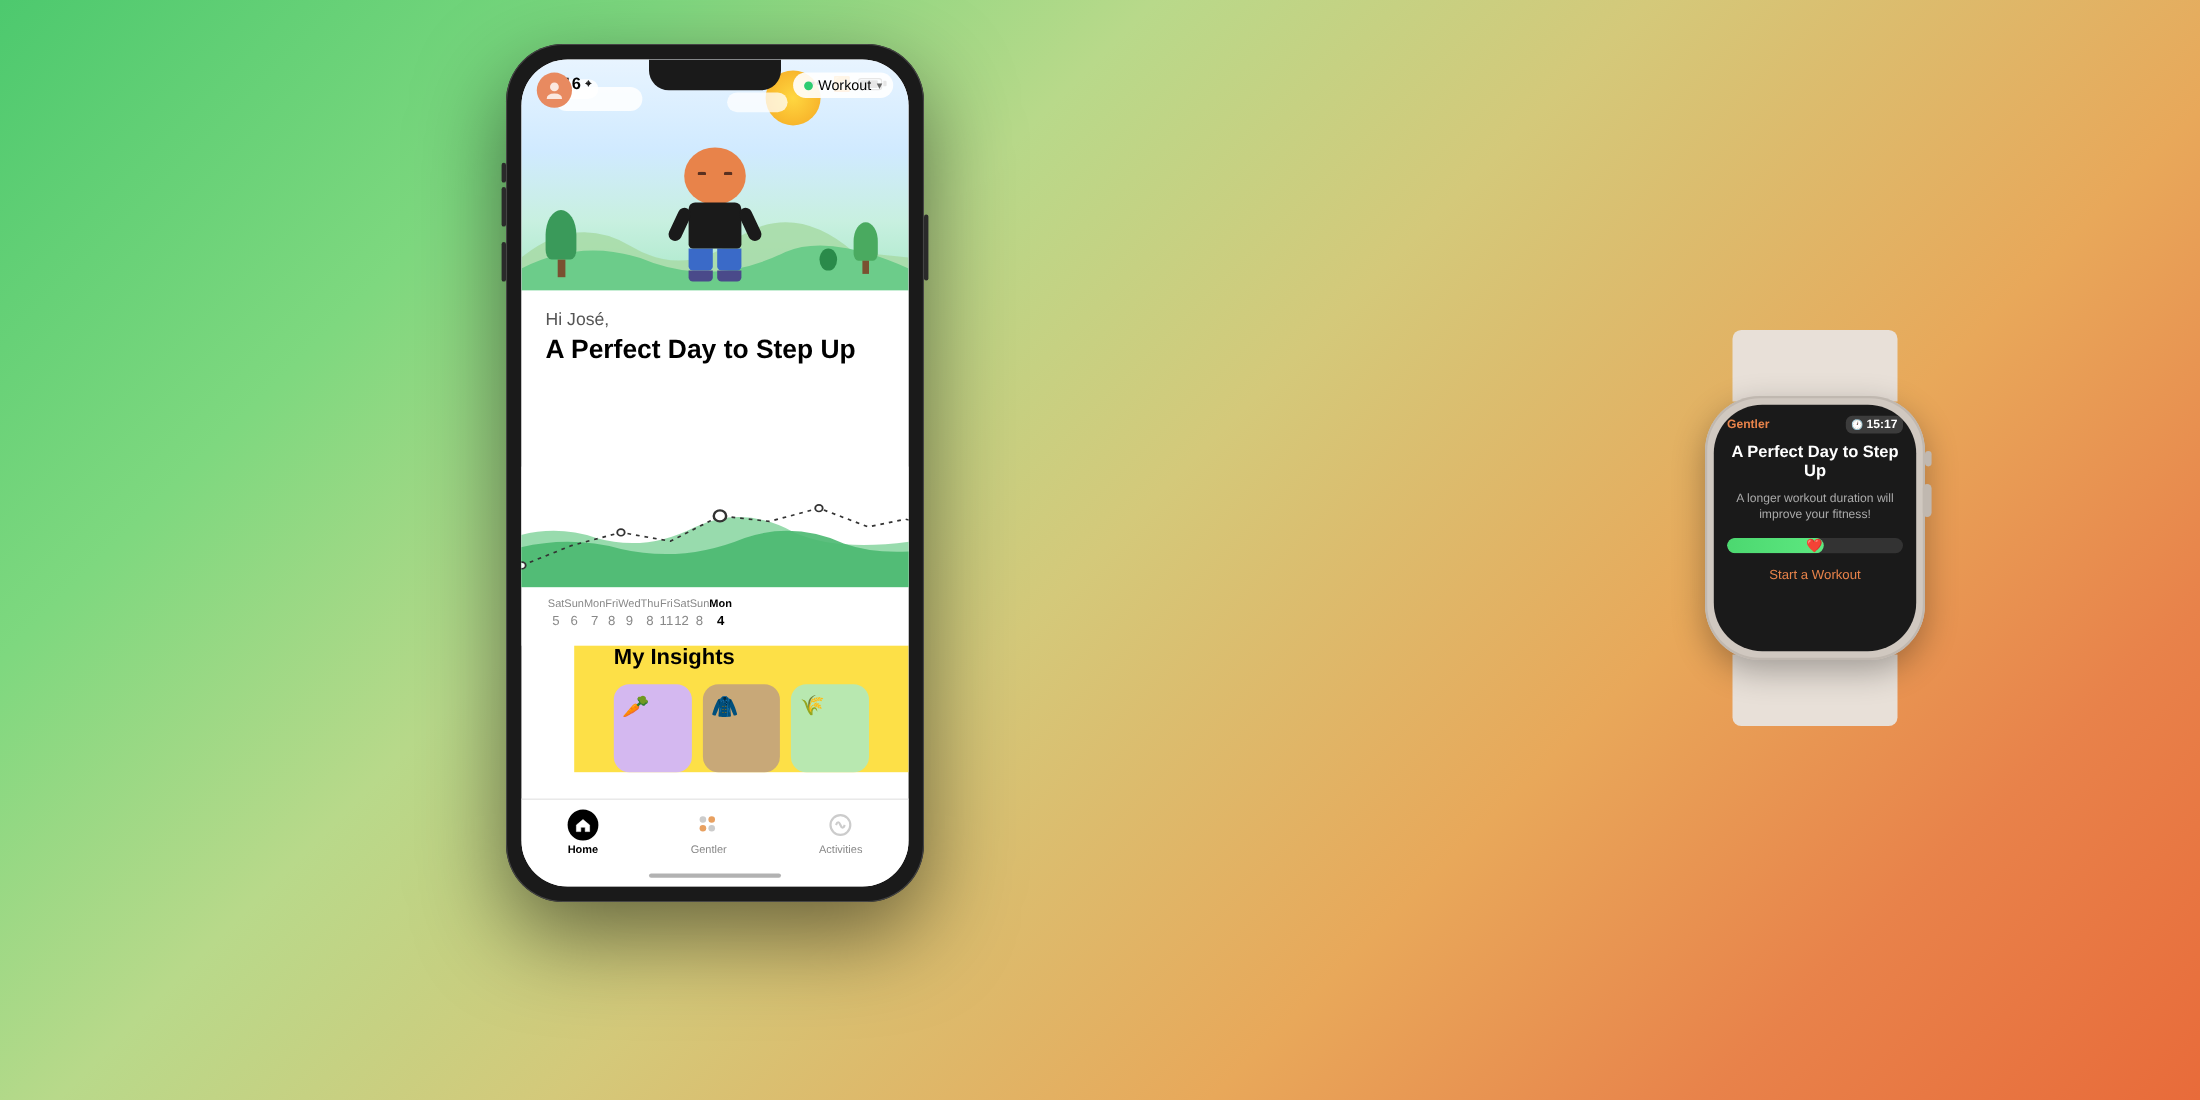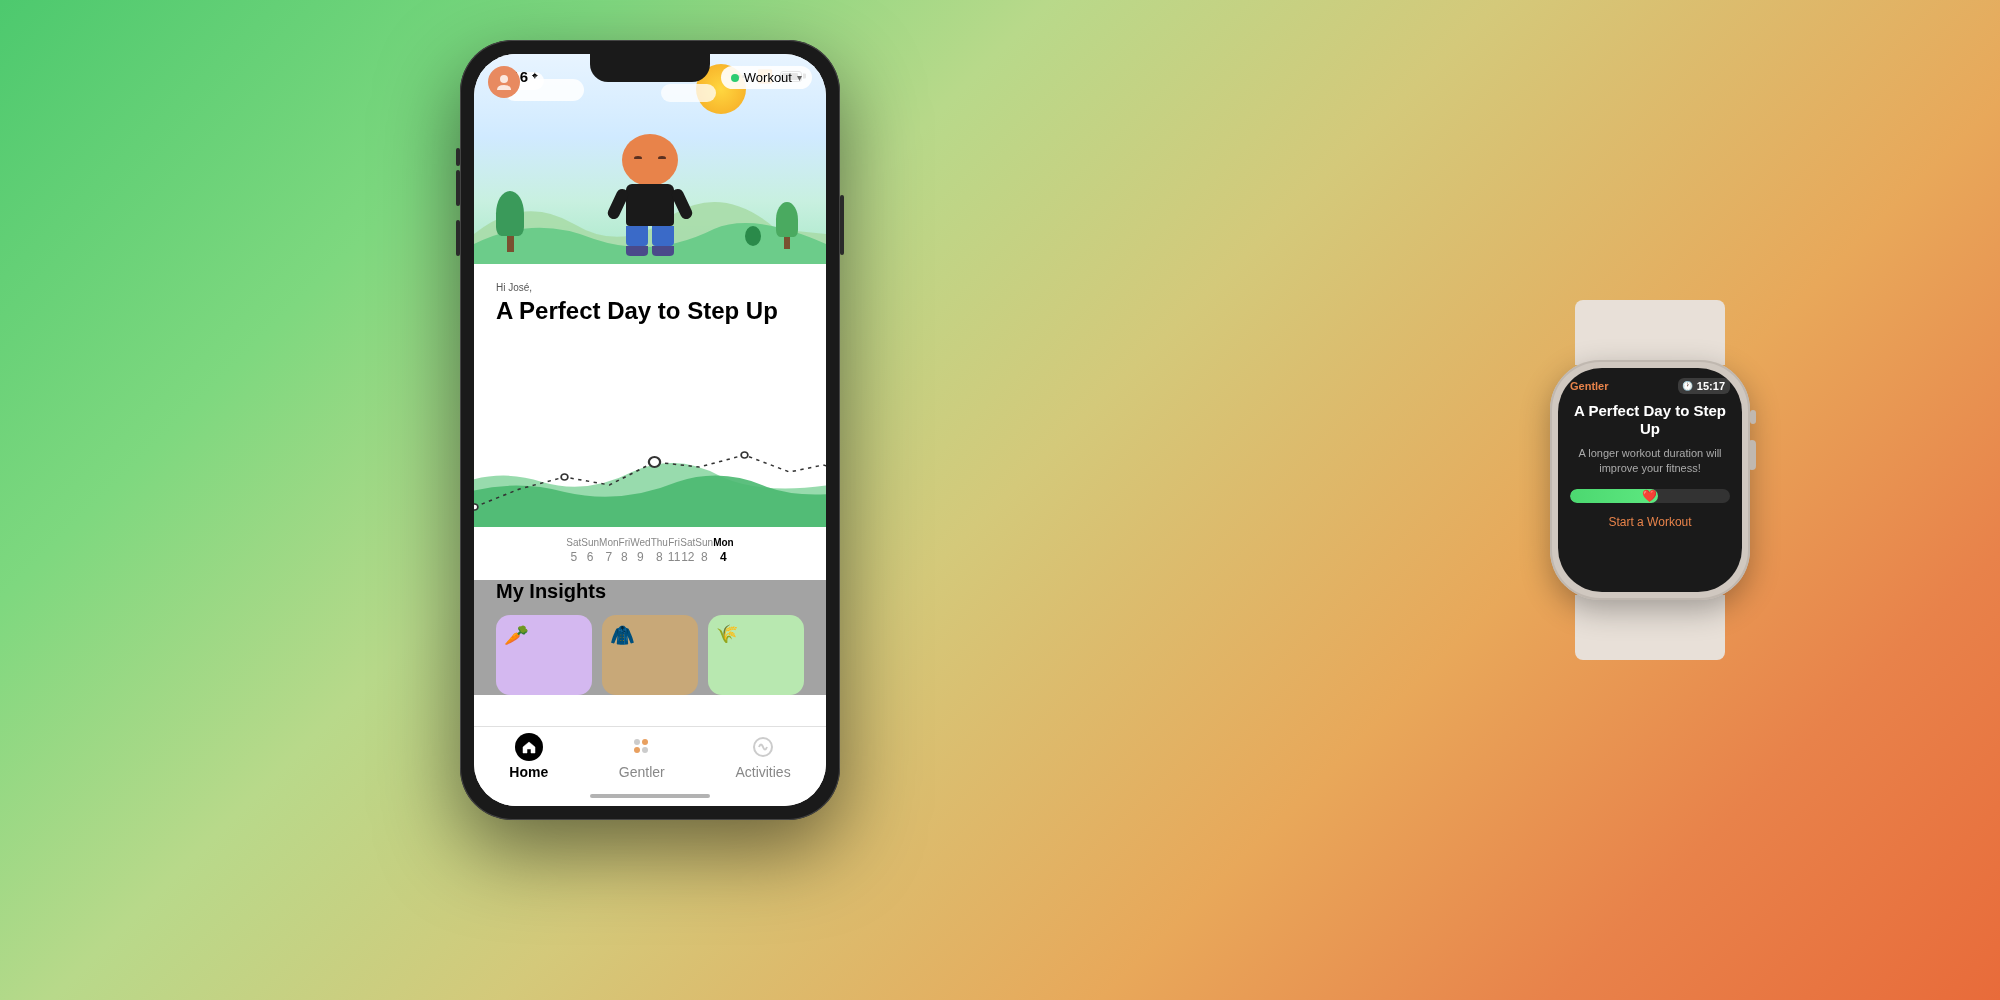--- a/index.html
+++ b/index.html
@@ -163,21 +163,21 @@
       justify-content: center;
       z-index: 5;
     }
 
     
     .main-content {
       padding: 18px 22px 80px;
       background: #fff;
     }
     .greeting {
-      font-size: 10px;
+      font-size: 16px;
       color: #555;
       margin-bottom: 4px;
     }
     .main-title {
       font-size: 24px;
       font-weight: 800;
       color: #000;
       line-height: 1.15;
       margin-bottom: 12px;
     }
@@ -192,22 +192,22 @@
     .chart-section {
       position: relative;
       height: 110px;
       margin: 0 -22px;
       overflow: hidden;
     }
 
     
     .date-row {
       display: flex;
-      justify-content: center;
-      padding: 10px 38px 16px;
+      justify-content: flex-start;
+      padding: 10px 24px 16px;
       background: #fff;
     }
     .date-item {
       display: flex;
       flex-direction: column;
       align-items: center;
       gap: 2px;
     }
     .date-day {
       font-size: 10px;
@@ -218,22 +218,23 @@
       color: #888;
     }
     .date-item.active .date-day,
     .date-item.active .date-num {
       color: #000;
       font-weight: 700;
     }
 
     
     .insights-section {
-      padding: 0 22px;
-      background: #a3a3a3;
+      padding: 0 36px;
+      background: #fde047;
+      margin-left: 48px;
     }
     .insights-title {
       font-size: 20px;
       font-weight: 700;
       color: #000;
       margin-bottom: 12px;
     }
     .insights-row {
       display: flex;
       gap: 10px;
@@ -274,21 +275,21 @@
     }
     .tab-icon-circle {
       width: 28px; height: 28px;
       background: #000;
       border-radius: 50%;
       display: flex;
       align-items: center;
       justify-content: center;
     }
     .tab-label {
-      font-size: 14px;
+      font-size: 10px;
       color: #888;
     }
     .tab-item.active .tab-label { color: #000; }
 
     
     .home-bar {
       position: absolute;
       bottom: 8px; left: 50%;
       transform: translateX(-50%);
       width: 120px; height: 4px;

